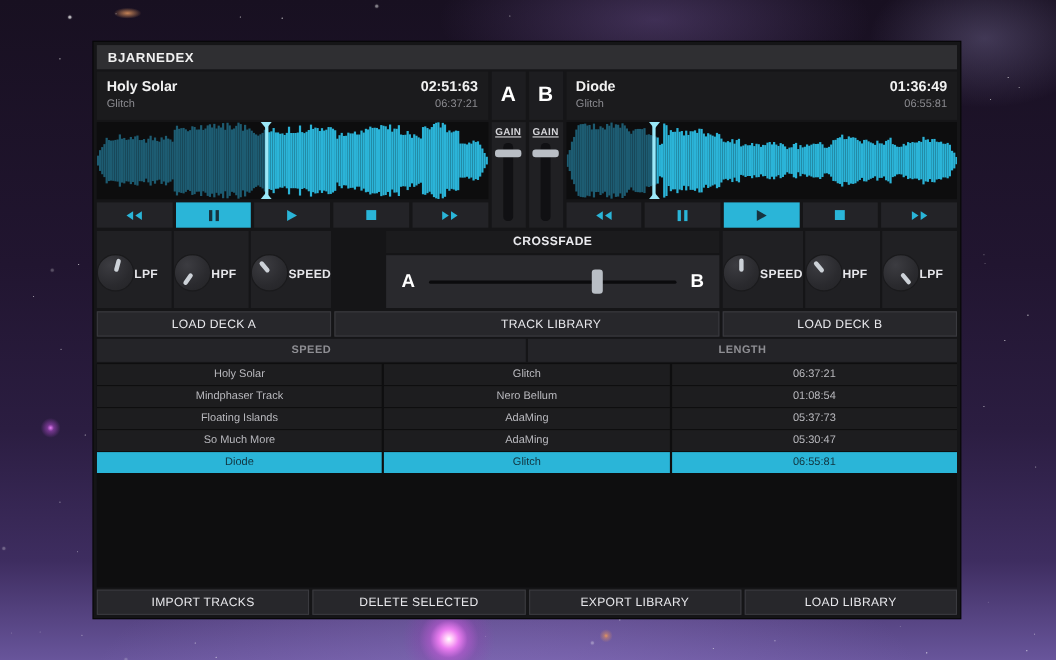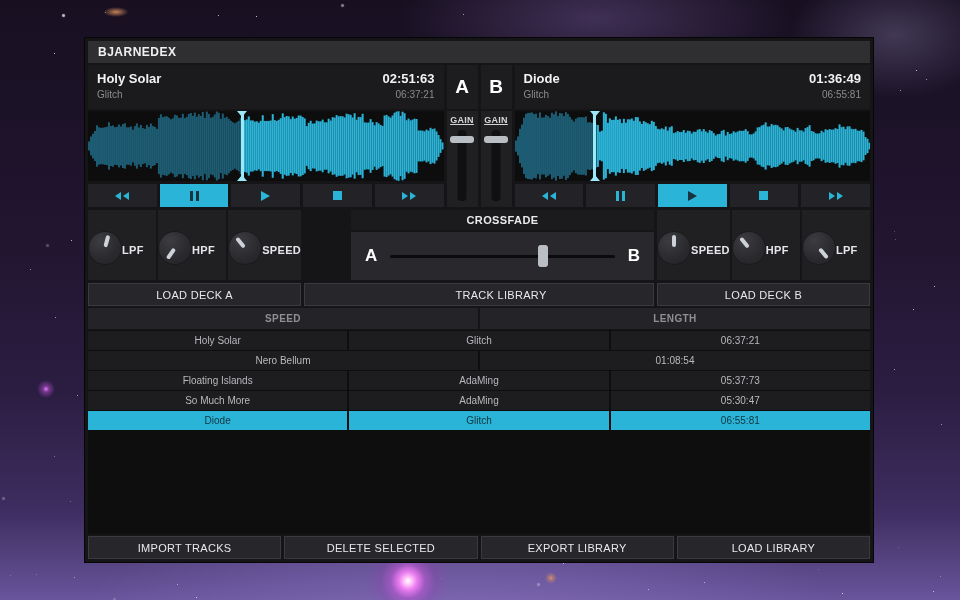--- a/index.html
+++ b/index.html
@@ -668,20 +668,21 @@
     <div class="th">SPEED</div>
     <div class="th">LENGTH</div>
   </div>
   <div class="table-body" id="rows">
       <div class="row">
         <div class="cell">Holy Solar</div>
         <div class="cell">Glitch</div>
         <div class="cell">06:37:21</div>
       </div>
       <div class="row">
+        <div class="cell">Mindphaser Track</div>
         <div class="cell">Nero Bellum</div>
         <div class="cell">01:08:54</div>
       </div>
       <div class="row">
         <div class="cell">Floating Islands</div>
         <div class="cell">AdaMing</div>
         <div class="cell">05:37:73</div>
       </div>
       <div class="row">
         <div class="cell">So Much More</div>

